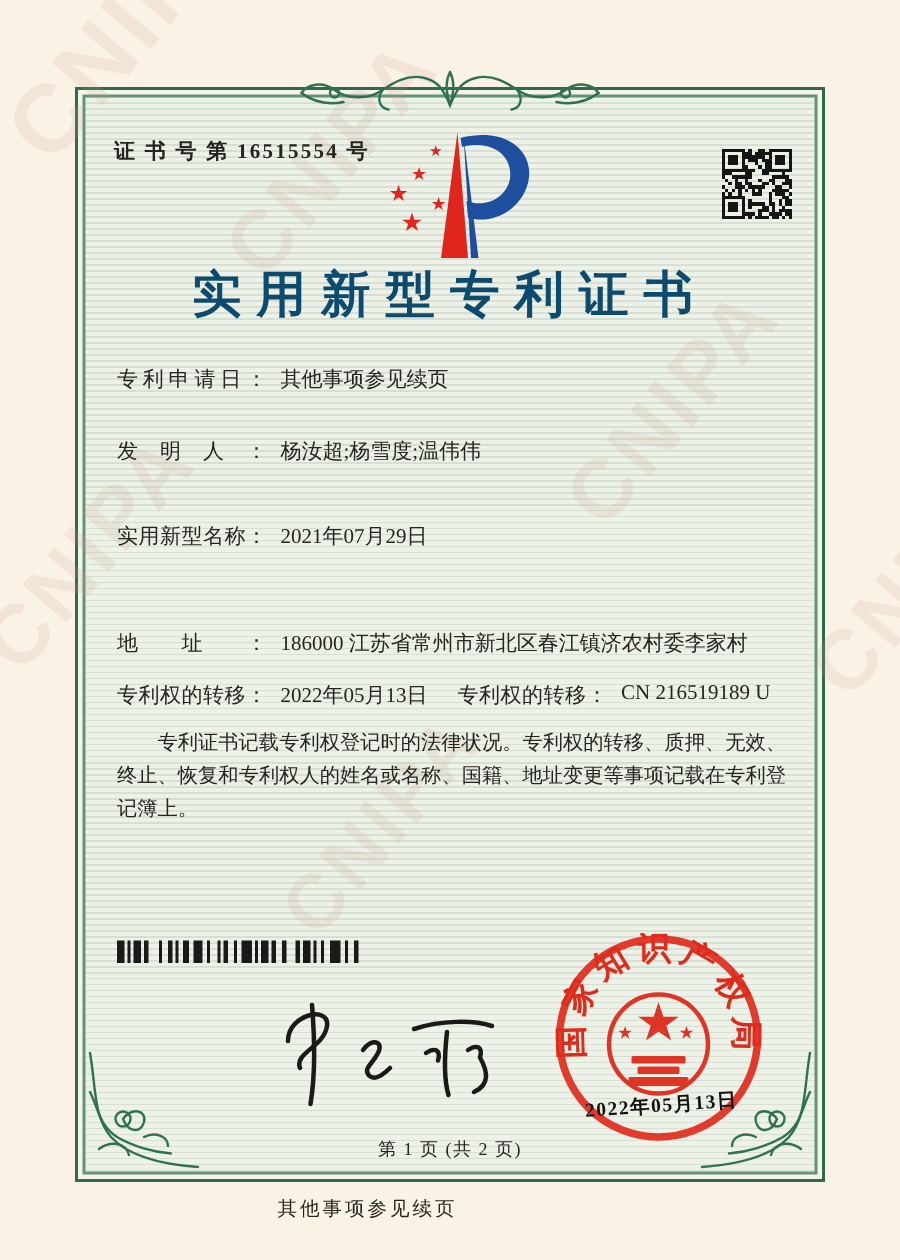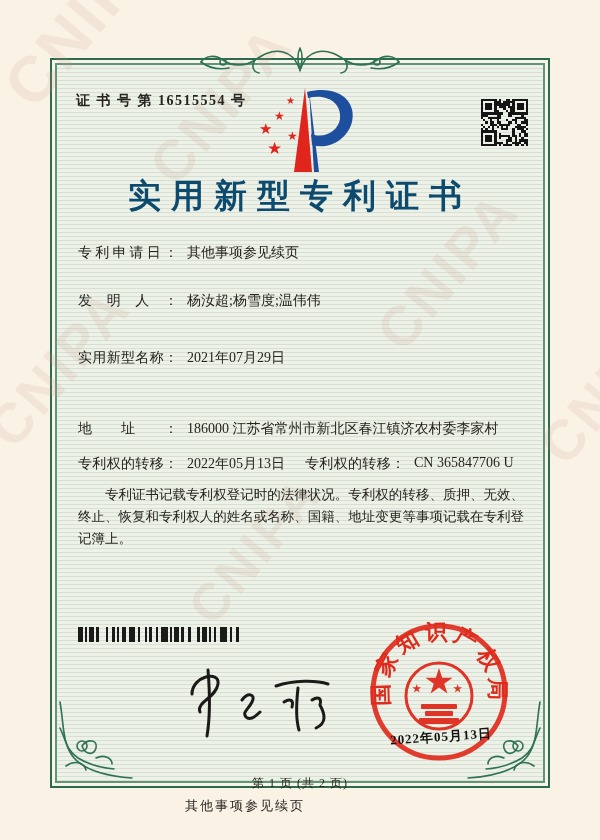--- a/index.html
+++ b/index.html
@@ -44,21 +44,21 @@
 
   .signer{position:absolute;left:86px;top:676px;font-family:"Liberation Sans","DejaVu Sans",sans-serif;
           font-weight:700;font-size:15px;letter-spacing:3px;color:#1c1a17;}
   .signer div{margin-bottom:10px;}
   .signature{position:absolute;left:170px;top:660px;}
 
   .seal{position:absolute;left:369px;top:622px;width:140px;height:140px;}
   .seal-date{position:absolute;left:363px;top:728px;width:156px;text-align:center;
              font-size:13px;font-weight:700;color:#141210;transform:rotate(-4deg);letter-spacing:1px;}
 
-  .page-num{position:absolute;left:0;top:758px;width:600px;text-align:center;font-size:12px;letter-spacing:1px;margin-top:17px;}
+  .page-num{position:absolute;left:0;top:758px;width:600px;text-align:center;font-size:12px;letter-spacing:1px;}
   .note{position:absolute;left:0;top:797px;width:490px;text-align:center;font-size:13px;letter-spacing:2px;}
 
   .orn{position:absolute;z-index:3;pointer-events:none;}
   .orn-top{left:195px;top:40px;}
   .orn-bl{left:52px;top:696px;}
   .orn-br{left:458px;top:696px;transform:scaleX(-1);}
 </style>
 </head>
 <body>
 
@@ -387,21 +387,21 @@
     </div>
     <div class="row" style="top:349px">
       <span class="lbl">实用新型名称：</span><span class="val">2021年07月29日</span>
     </div>
     <div class="row" style="top:420px">
       <span class="lbl">地址：</span><span class="val">186000 江苏省常州市新北区春江镇济农村委李家村</span>
     </div>
     <div class="row row2col" style="top:455px">
       <span class="lbl">专利权的转移：</span><span class="val">2022年05月13日</span>
       <span class="pair2">
-        <span class="lbl">专利权的转移：</span><span class="val">CN 365847706 U</span>
+        <span class="lbl">专利权的转移：</span><span class="val">CN 216519189 U</span>
       </span>
     </div>
 
     <div class="paras">
       <p>专利证书记载专利权登记时的法律状况。专利权的转移、质押、无效、终止、恢复和专利权人的姓名或名称、国籍、地址变更等事项记载在专利登记簿上。</p>
     </div>
 
     <div class="barcode" id="barcode">
         <div style="width: 4.6px; background: rgb(26, 26, 26);"></div>
         <div style="width: 2.3px; background: transparent;"></div>

